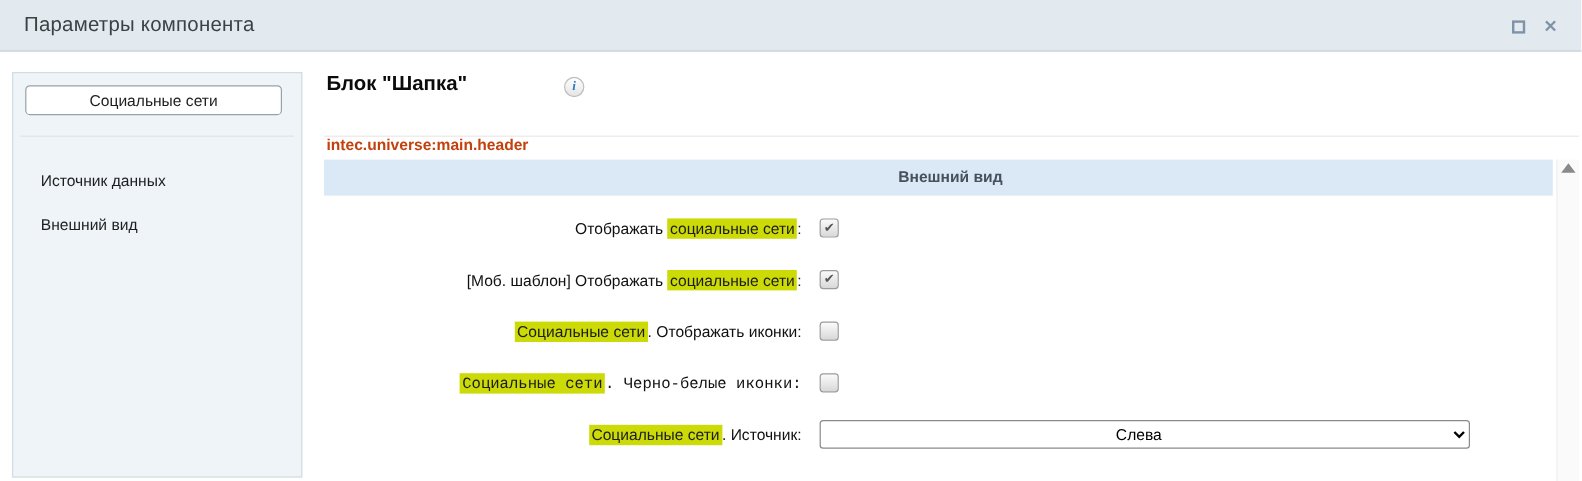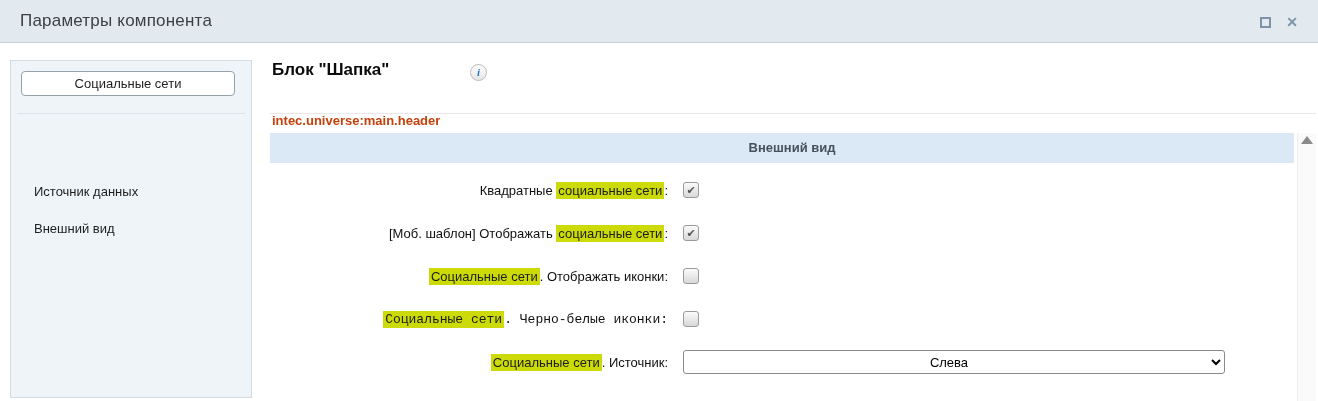--- a/index.html
+++ b/index.html
@@ -37,21 +37,21 @@
     position:absolute; left:10px; top:10px; width:214px; height:25px;
     border:1px solid #96a2aa; border-radius:4px; background:#ffffff;
     font-family:"Liberation Sans", sans-serif;
     font-size:13px; color:#1e1e1e; padding:0 8px; outline:none;
   }
   .sidebar-sep {
     position:absolute; left:6px; right:6px; top:52px; height:1px; background:#dce4ea;
   }
   .sidebar-item {
     position:absolute; left:23px; font-size:13px; color:#1e1e1e;
-    line-height:16px; cursor:pointer; white-space:nowrap;margin-top:41px;
+    line-height:16px; cursor:pointer; white-space:nowrap;
   }
   .sidebar-item.i0 { top:82px; }
   .sidebar-item.i1 { top:119px; }
 
   
   .component-title {
     position:absolute; left:272px; top:60px;
     font-size:17px; font-weight:bold; color:#0b0b0b; white-space:nowrap;
   }
   .info-icon {
@@ -140,21 +140,21 @@
 <div class="component-title">Блок "Шапка"</div>
 <div class="info-icon">i</div>
 <div class="component-code">intec.universe:main.header</div>
 <div class="header-divider"></div>
 
 <div class="section-bar">
   <div class="section-bar-text">Внешний вид</div>
 </div>
 
 <div class="form-row r0">
-  <div class="row-label"><span>Квадратные </span><span class="hl">социальные сети</span><span>:</span></div>
+  <div class="row-label"><span>Отображать </span><span class="hl">социальные сети</span><span>:</span></div>
   <div class="checkbox checked"></div>
 </div>
 
 <div class="form-row r1">
   <div class="row-label"><span>[Моб. шаблон] Отображать </span><span class="hl">социальные сети</span><span>:</span></div>
   <div class="checkbox checked"></div>
 </div>
 
 <div class="form-row r2">
   <div class="row-label"><span></span><span class="hl">Социальные сети</span><span>. Отображать иконки:</span></div>

